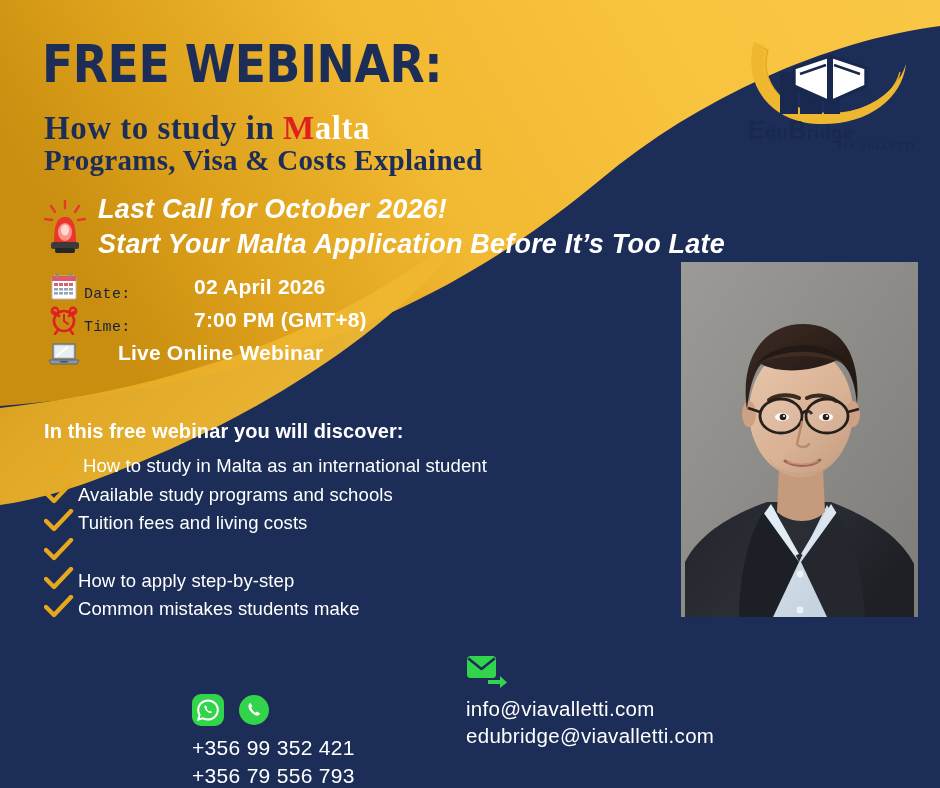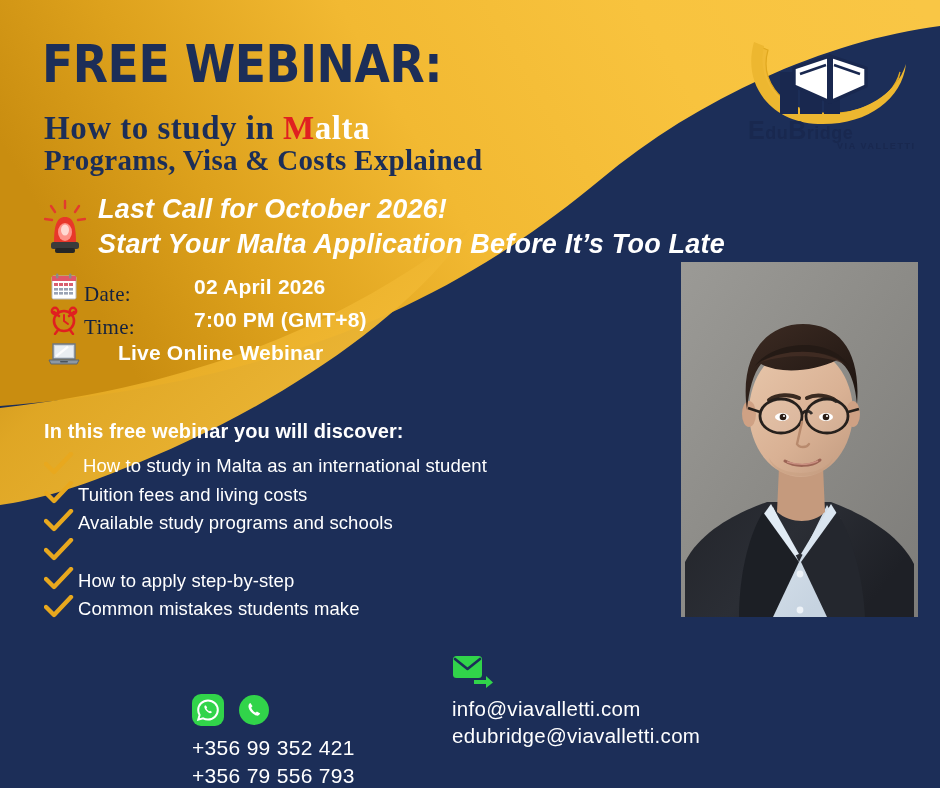--- a/index.html
+++ b/index.html
@@ -103,22 +103,22 @@
     white-space:nowrap;
     letter-spacing:0.2px;
   }
 
   
   .meta { position:absolute; left:44px; top:270px; }
   .meta-row { display:flex; align-items:center; height:33px; }
   .meta-ico { width:40px; flex:0 0 40px; display:flex; justify-content:center; }
   .meta-label {
     width:78px; flex:0 0 78px;
-    font-family:Liberation Serif, serif;
-    font-size:21px; color:#15223f;
+    font-family:Liberation Mono, monospace;
+    font-size:15px; color:#15223f;
     letter-spacing:0.3px;
     margin-top:16px;
   }
   .meta-value {
     font-family:"Liberation Sans", sans-serif;
     font-weight:bold; font-size:21px;
     color:#ffffff; white-space:nowrap;
     letter-spacing:0.2px;
     margin-left:32px;
   }
@@ -152,21 +152,21 @@
   .photo {
     position:absolute; left:681px; top:262px;
     width:237px; height:355px;
     overflow:hidden;
     background:#8d8c89;
   }
   .photo svg { display:block; }
 
   
   .contact-phones { position:absolute; left:192px; top:694px; }
-  .contact-emails { position:absolute; left:452px; top:655px; }
+  .contact-emails { position:absolute; left:466px; top:655px; }
   .ico-row { display:flex; gap:14px; align-items:center; height:36px; }
   .contact-lines {
     margin-top:4px;
     font-family:"Liberation Sans", sans-serif;
     font-size:21px; line-height:1.32;
     color:#ffffff; letter-spacing:0.3px;
     white-space:nowrap;
   }
   .contact-lines.emails { font-size:20.5px; }
 </style>
@@ -324,29 +324,29 @@
           </svg>
       </span>
       <span class="check-text">How to study in Malta as an international student</span>
     </li>
     <li class="check-item">
       <span class="check-mark">
         <svg width="30" height="24" viewBox="0 0 30 24">
             <path d="M2,12 L10,20 L27,2" stroke="#e8a81e" stroke-width="4.4" fill="none" stroke-linecap="round" stroke-linejoin="round"></path>
           </svg>
       </span>
-      <span class="check-text">Tuition fees and living costs</span>
+      <span class="check-text">Available study programs and schools</span>
     </li>
     <li class="check-item">
       <span class="check-mark">
         <svg width="30" height="24" viewBox="0 0 30 24">
             <path d="M2,12 L10,20 L27,2" stroke="#e8a81e" stroke-width="4.4" fill="none" stroke-linecap="round" stroke-linejoin="round"></path>
           </svg>
       </span>
-      <span class="check-text">Available study programs and schools</span>
+      <span class="check-text">Tuition fees and living costs</span>
     </li>
     <li class="check-item">
       <span class="check-mark">
         <svg width="30" height="24" viewBox="0 0 30 24">
             <path d="M2,12 L10,20 L27,2" stroke="#e8a81e" stroke-width="4.4" fill="none" stroke-linecap="round" stroke-linejoin="round"></path>
           </svg>
       </span>
     </li>
     <li class="check-item">
       <span class="check-mark">

